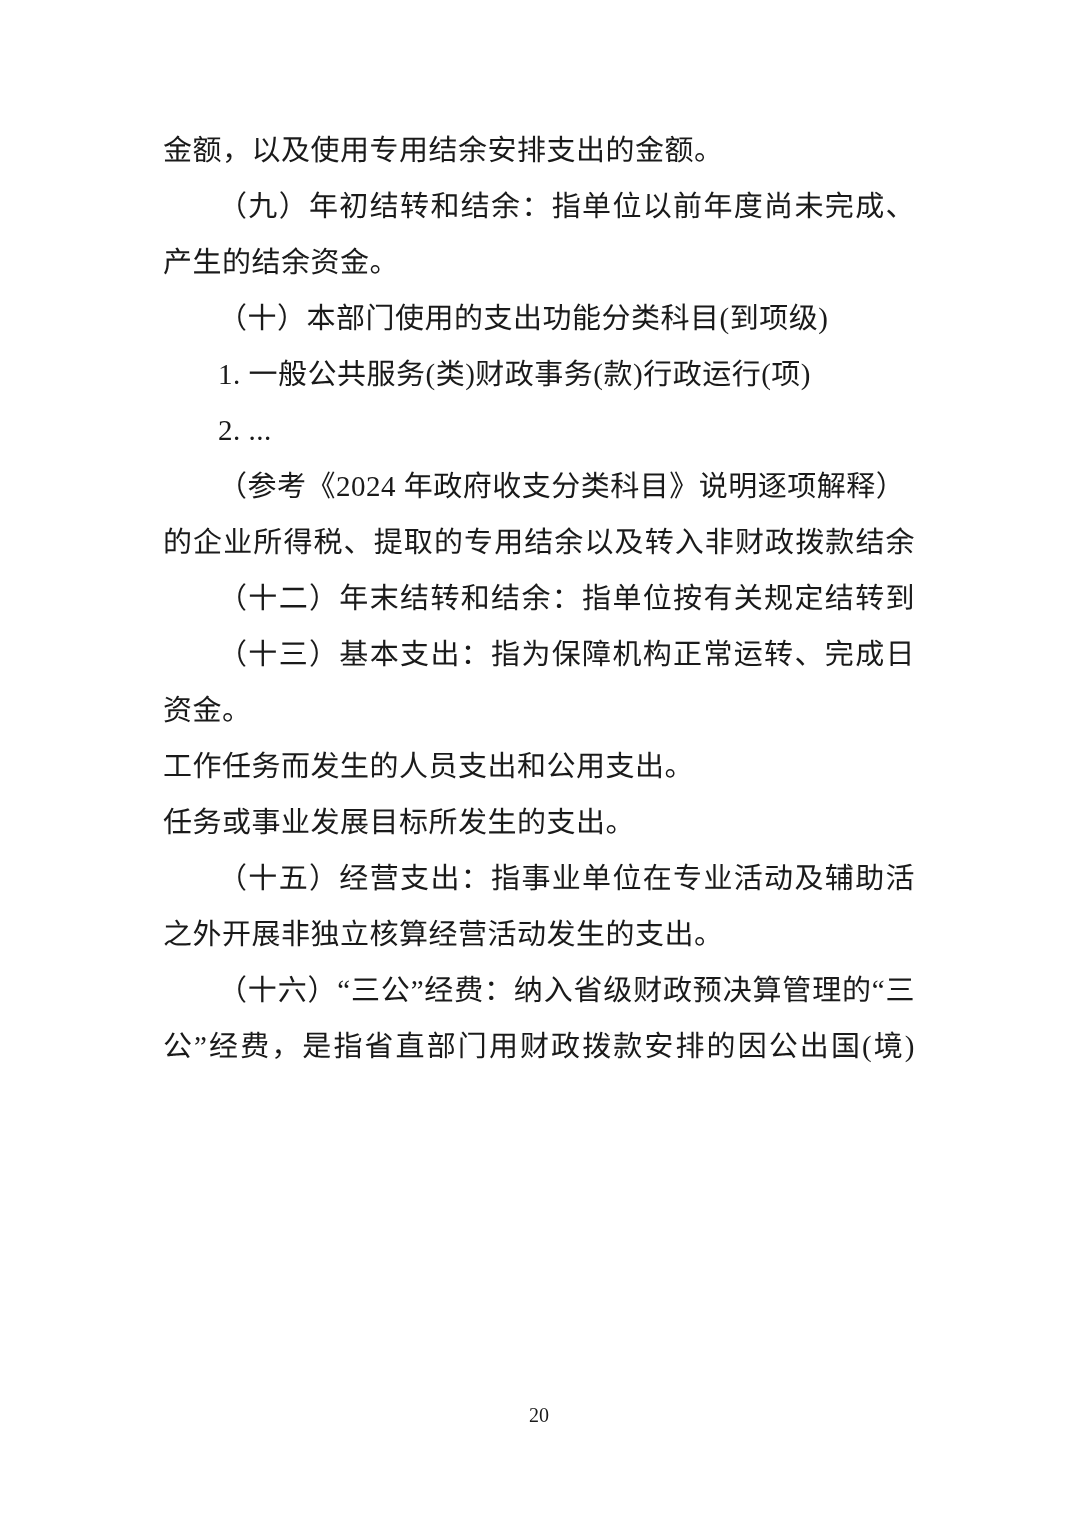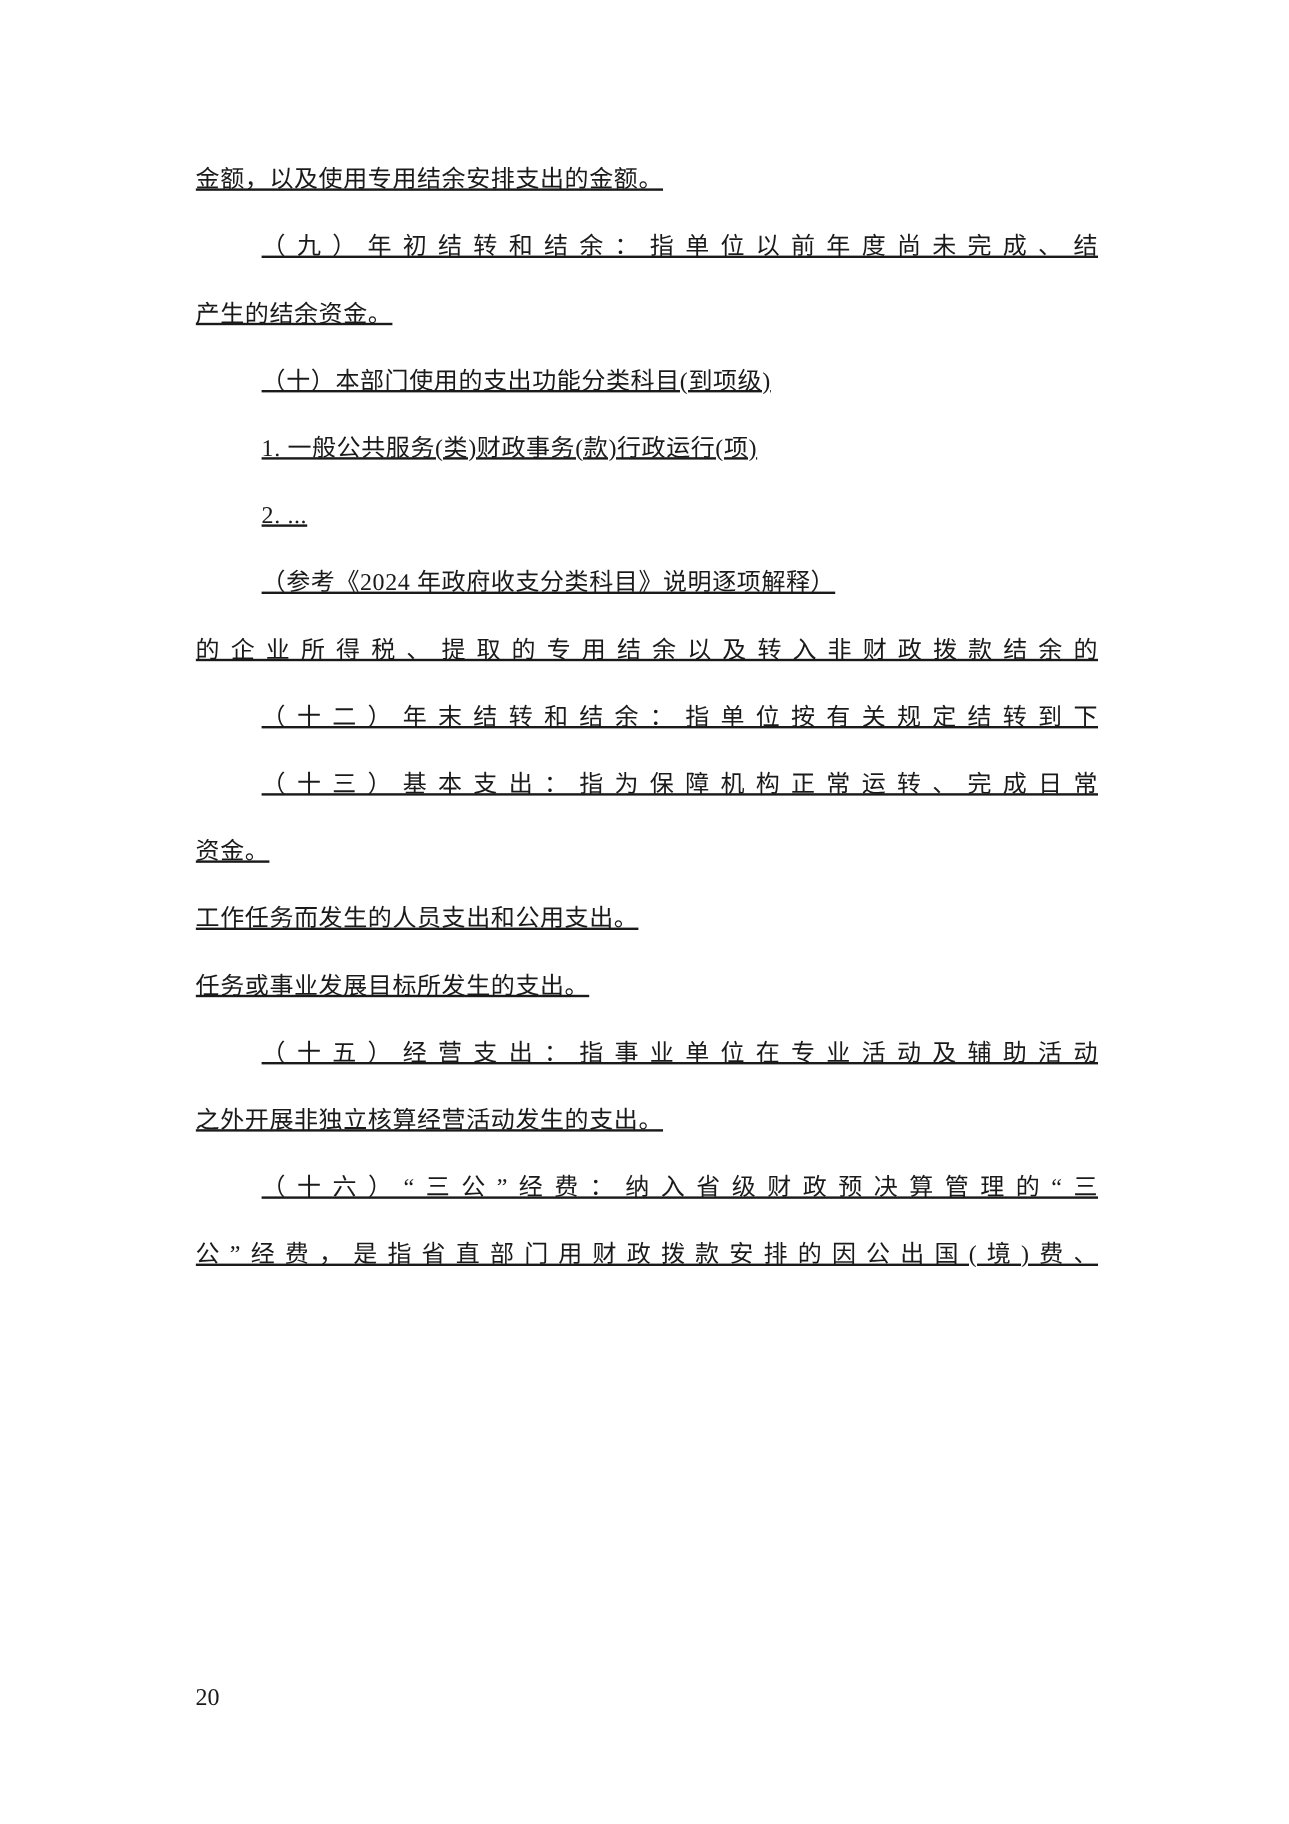--- a/index.html
+++ b/index.html
@@ -16,43 +16,42 @@
     font-family: "Liberation Serif", "DejaVu Serif", serif;
     color: #1a1a1a;
   }
   .text-block {
     position: absolute;
     left: 163px;
     top: 122px;
     width: 752px;
   }
   .line {
-    font-size: 20px;
+    font-size: 29px;
     line-height: 56px;
     height: 56px;
     text-align: left;
     letter-spacing: 0.5px;
     white-space: normal;
     overflow: hidden;
-    text-decoration: underline;
   }
   .line.justify {
     text-align: justify;
     text-align-last: justify;
     text-justify: inter-character;
   }
   .line.indent {
     padding-left: 55px;
   }
   .footer {
     position: absolute;
     left: 163px;
     top: 1400px;
     width: 752px;
-    text-align: left;
+    text-align: center;
     font-size: 20px;
     line-height: 30px;
     color: #1a1a1a;
   }
 </style>
 </head>
 <body>
 
 <div class="page">
   <div class="text-block">

